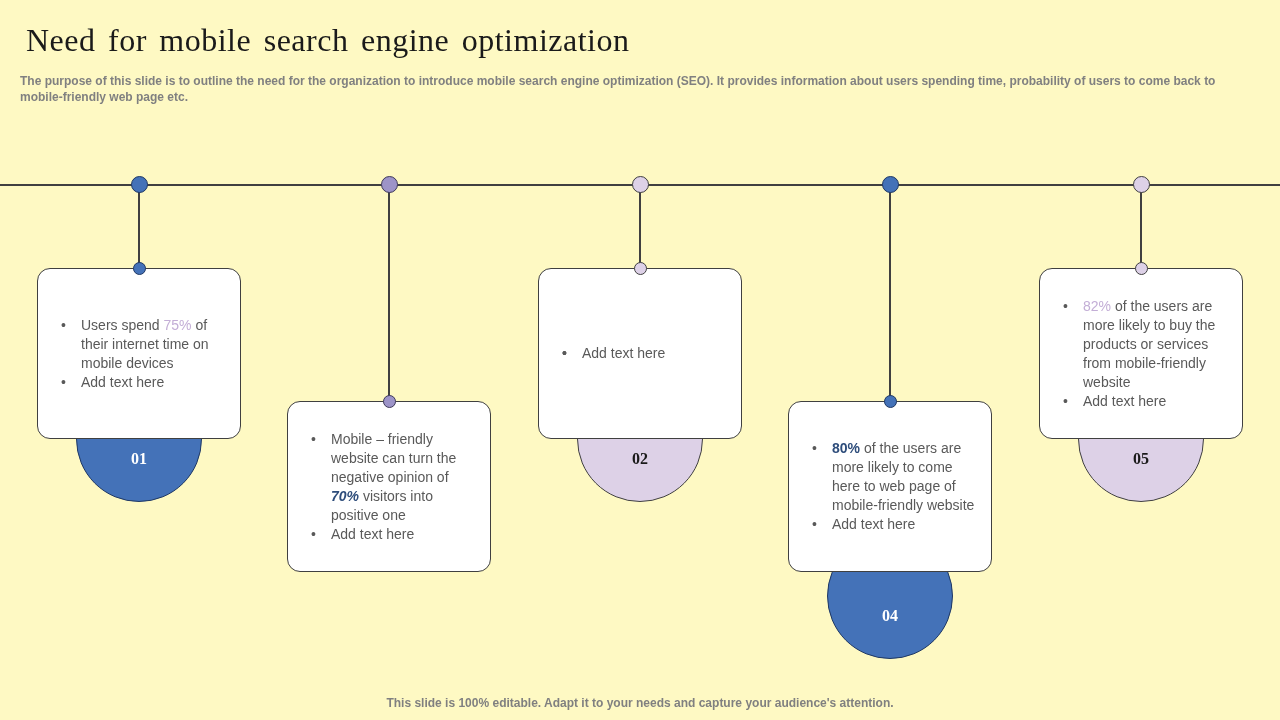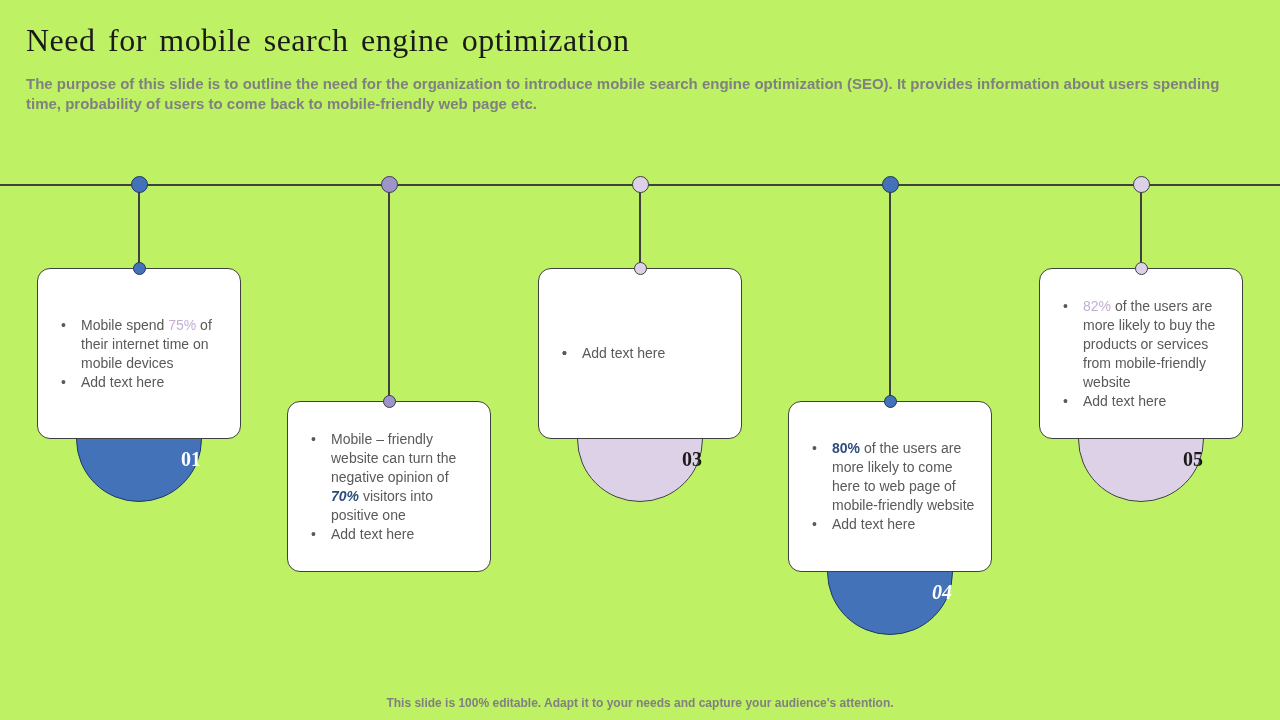--- a/index.html
+++ b/index.html
@@ -1,28 +1,28 @@
 <!DOCTYPE html>
 <html><head>
 <meta charset="utf-8">
 <style>
   * { margin: 0; padding: 0; box-sizing: border-box; }
   html, body { width: 1280px; height: 720px; overflow: hidden; background: #ffffff; }
   .slide {
-    position: relative; width: 1280px; height: 720px; background: #bef264;
+    position: relative; width: 1280px; height: 720px; background: #fef9c3;
     font-family: "Liberation Sans", sans-serif;
   }
   .page-title {
     position: absolute; top: 22px; left: 26px;
     font-family: "Liberation Serif", serif; font-weight: 400;
     font-size: 32px; color: #1a1a1a; letter-spacing: 0.5px; word-spacing: 4px;
   }
   .page-subtitle {
-    position: absolute; top: 74px; left: 26px; width: 1232px;
-    font-size: 15px; font-weight: 600; color: #808080; line-height: 1.3;
+    position: absolute; top: 74px; left: 20px; width: 1232px;
+    font-size: 12px; font-weight: 600; color: #808080; line-height: 1.3;
   }
   .timeline-line {
     position: absolute; top: 184px; left: 0; width: 1280px; height: 1.5px;
     background: #404040;
   }
   .column { position: absolute; top: 0; width: 204px; height: 720px; }
   .big-dot {
     position: absolute; top: 176px; left: 50%; margin-left: -8.5px;
     width: 17px; height: 17px; border-radius: 50%;
     border: 1px solid #1f3864; z-index: 3;
@@ -31,22 +31,22 @@
     position: absolute; left: 50%; width: 1.5px; margin-left: -0.75px;
     background: #404040; z-index: 0;
   }
   .semicircle {
     position: absolute; left: 50%; margin-left: -63px;
     width: 126px; height: 126px; border-radius: 50%;
     border: 1px solid #404040; z-index: 1;
   }
   .step-number {
     position: absolute; top: 72px; left: 0; width: 100%;
-    text-align: right; font-family: "Liberation Serif", serif;
-    font-weight: 700; font-size: 20px; line-height: 20px;
+    text-align: center; font-family: "Liberation Serif", serif;
+    font-weight: 700; font-size: 16px; line-height: 20px;
   }
   .card {
     position: absolute; left: 0; width: 204px; height: 171px;
     background: #ffffff; border: 1px solid #404040; border-radius: 13px;
     z-index: 2; display: flex; flex-direction: column; justify-content: center;
   }
   .small-dot {
     position: absolute; top: -7px; left: 50%; margin-left: -6.5px;
     width: 13px; height: 13px; border-radius: 50%;
     border: 1px solid #1f3864;
@@ -74,21 +74,21 @@
   <div id="columns">
   <div class="column" style="left: 37px;">
     <div class="big-dot" style="background: rgb(68, 114, 184); border-color: rgb(31, 56, 100);"></div>
     <div class="connector" style="top: 185px; height: 83px;"></div>
     <div class="semicircle" style="top: 376px; background: rgb(68, 114, 184); border-color: rgb(31, 56, 100);">
       <span class="step-number" style="color: rgb(255, 255, 255);">01</span>
     </div>
     <div class="card" style="top: 268px;">
       <div class="small-dot" style="background: rgb(68, 114, 184); border-color: rgb(31, 56, 100);"></div>
       <ul class="bullets">
-            <li><span class="bullet-mark">•</span><span>Mobile spend </span><span style="color: rgb(195, 174, 214);">75%</span><span> of their internet time on mobile devices</span></li>
+            <li><span class="bullet-mark">•</span><span>Users spend </span><span style="color: rgb(195, 174, 214);">75%</span><span> of their internet time on mobile devices</span></li>
             <li><span class="bullet-mark">•</span><span>Add text here</span></li>
           </ul>
     </div>
   </div>
 
   <div class="column" style="left: 287px;">
     <div class="big-dot" style="background: rgb(157, 148, 200); border-color: rgb(63, 58, 90);"></div>
     <div class="connector" style="top: 185px; height: 216px;"></div>
     <div class="card" style="top: 401px;">
       <div class="small-dot" style="background: rgb(157, 148, 200); border-color: rgb(63, 58, 90);"></div>
@@ -96,35 +96,35 @@
             <li><span class="bullet-mark">•</span><span>Mobile – friendly website can turn the negative opinion of </span><span style="color: rgb(46, 77, 123); font-weight: bold; font-style: italic;">70%</span><span> visitors into positive one</span></li>
             <li><span class="bullet-mark">•</span><span>Add text here</span></li>
           </ul>
     </div>
   </div>
 
   <div class="column" style="left: 538px;">
     <div class="big-dot" style="background: rgb(221, 209, 231); border-color: rgb(64, 64, 64);"></div>
     <div class="connector" style="top: 185px; height: 83px;"></div>
     <div class="semicircle" style="top: 376px; background: rgb(221, 209, 231); border-color: rgb(64, 64, 64);">
-      <span class="step-number" style="color: rgb(26, 26, 26);">03</span>
+      <span class="step-number" style="color: rgb(26, 26, 26);">02</span>
     </div>
     <div class="card" style="top: 268px;">
       <div class="small-dot" style="background: rgb(221, 209, 231); border-color: rgb(64, 64, 64);"></div>
       <ul class="bullets">
             <li><span class="bullet-mark">•</span></li>
             <li><span class="bullet-mark">•</span><span>Add text here</span></li>
           </ul>
     </div>
   </div>
 
   <div class="column" style="left: 788px;">
     <div class="big-dot" style="background: rgb(68, 114, 184); border-color: rgb(31, 56, 100);"></div>
     <div class="connector" style="top: 185px; height: 216px;"></div>
-    <div class="semicircle" style="top: 509px; background: rgb(68, 114, 184); border-color: rgb(31, 56, 100); font-style: italic;">
+    <div class="semicircle" style="top: 533px; background: rgb(68, 114, 184); border-color: rgb(31, 56, 100);">
       <span class="step-number" style="color: rgb(255, 255, 255);">04</span>
     </div>
     <div class="card" style="top: 401px;">
       <div class="small-dot" style="background: rgb(68, 114, 184); border-color: rgb(31, 56, 100);"></div>
       <ul class="bullets">
             <li><span class="bullet-mark">•</span><span style="color: rgb(46, 77, 123); font-weight: bold;">80%</span><span> of the users are more likely to come here to web page of mobile-friendly website</span></li>
             <li><span class="bullet-mark">•</span><span>Add text here</span></li>
           </ul>
     </div>
   </div>

